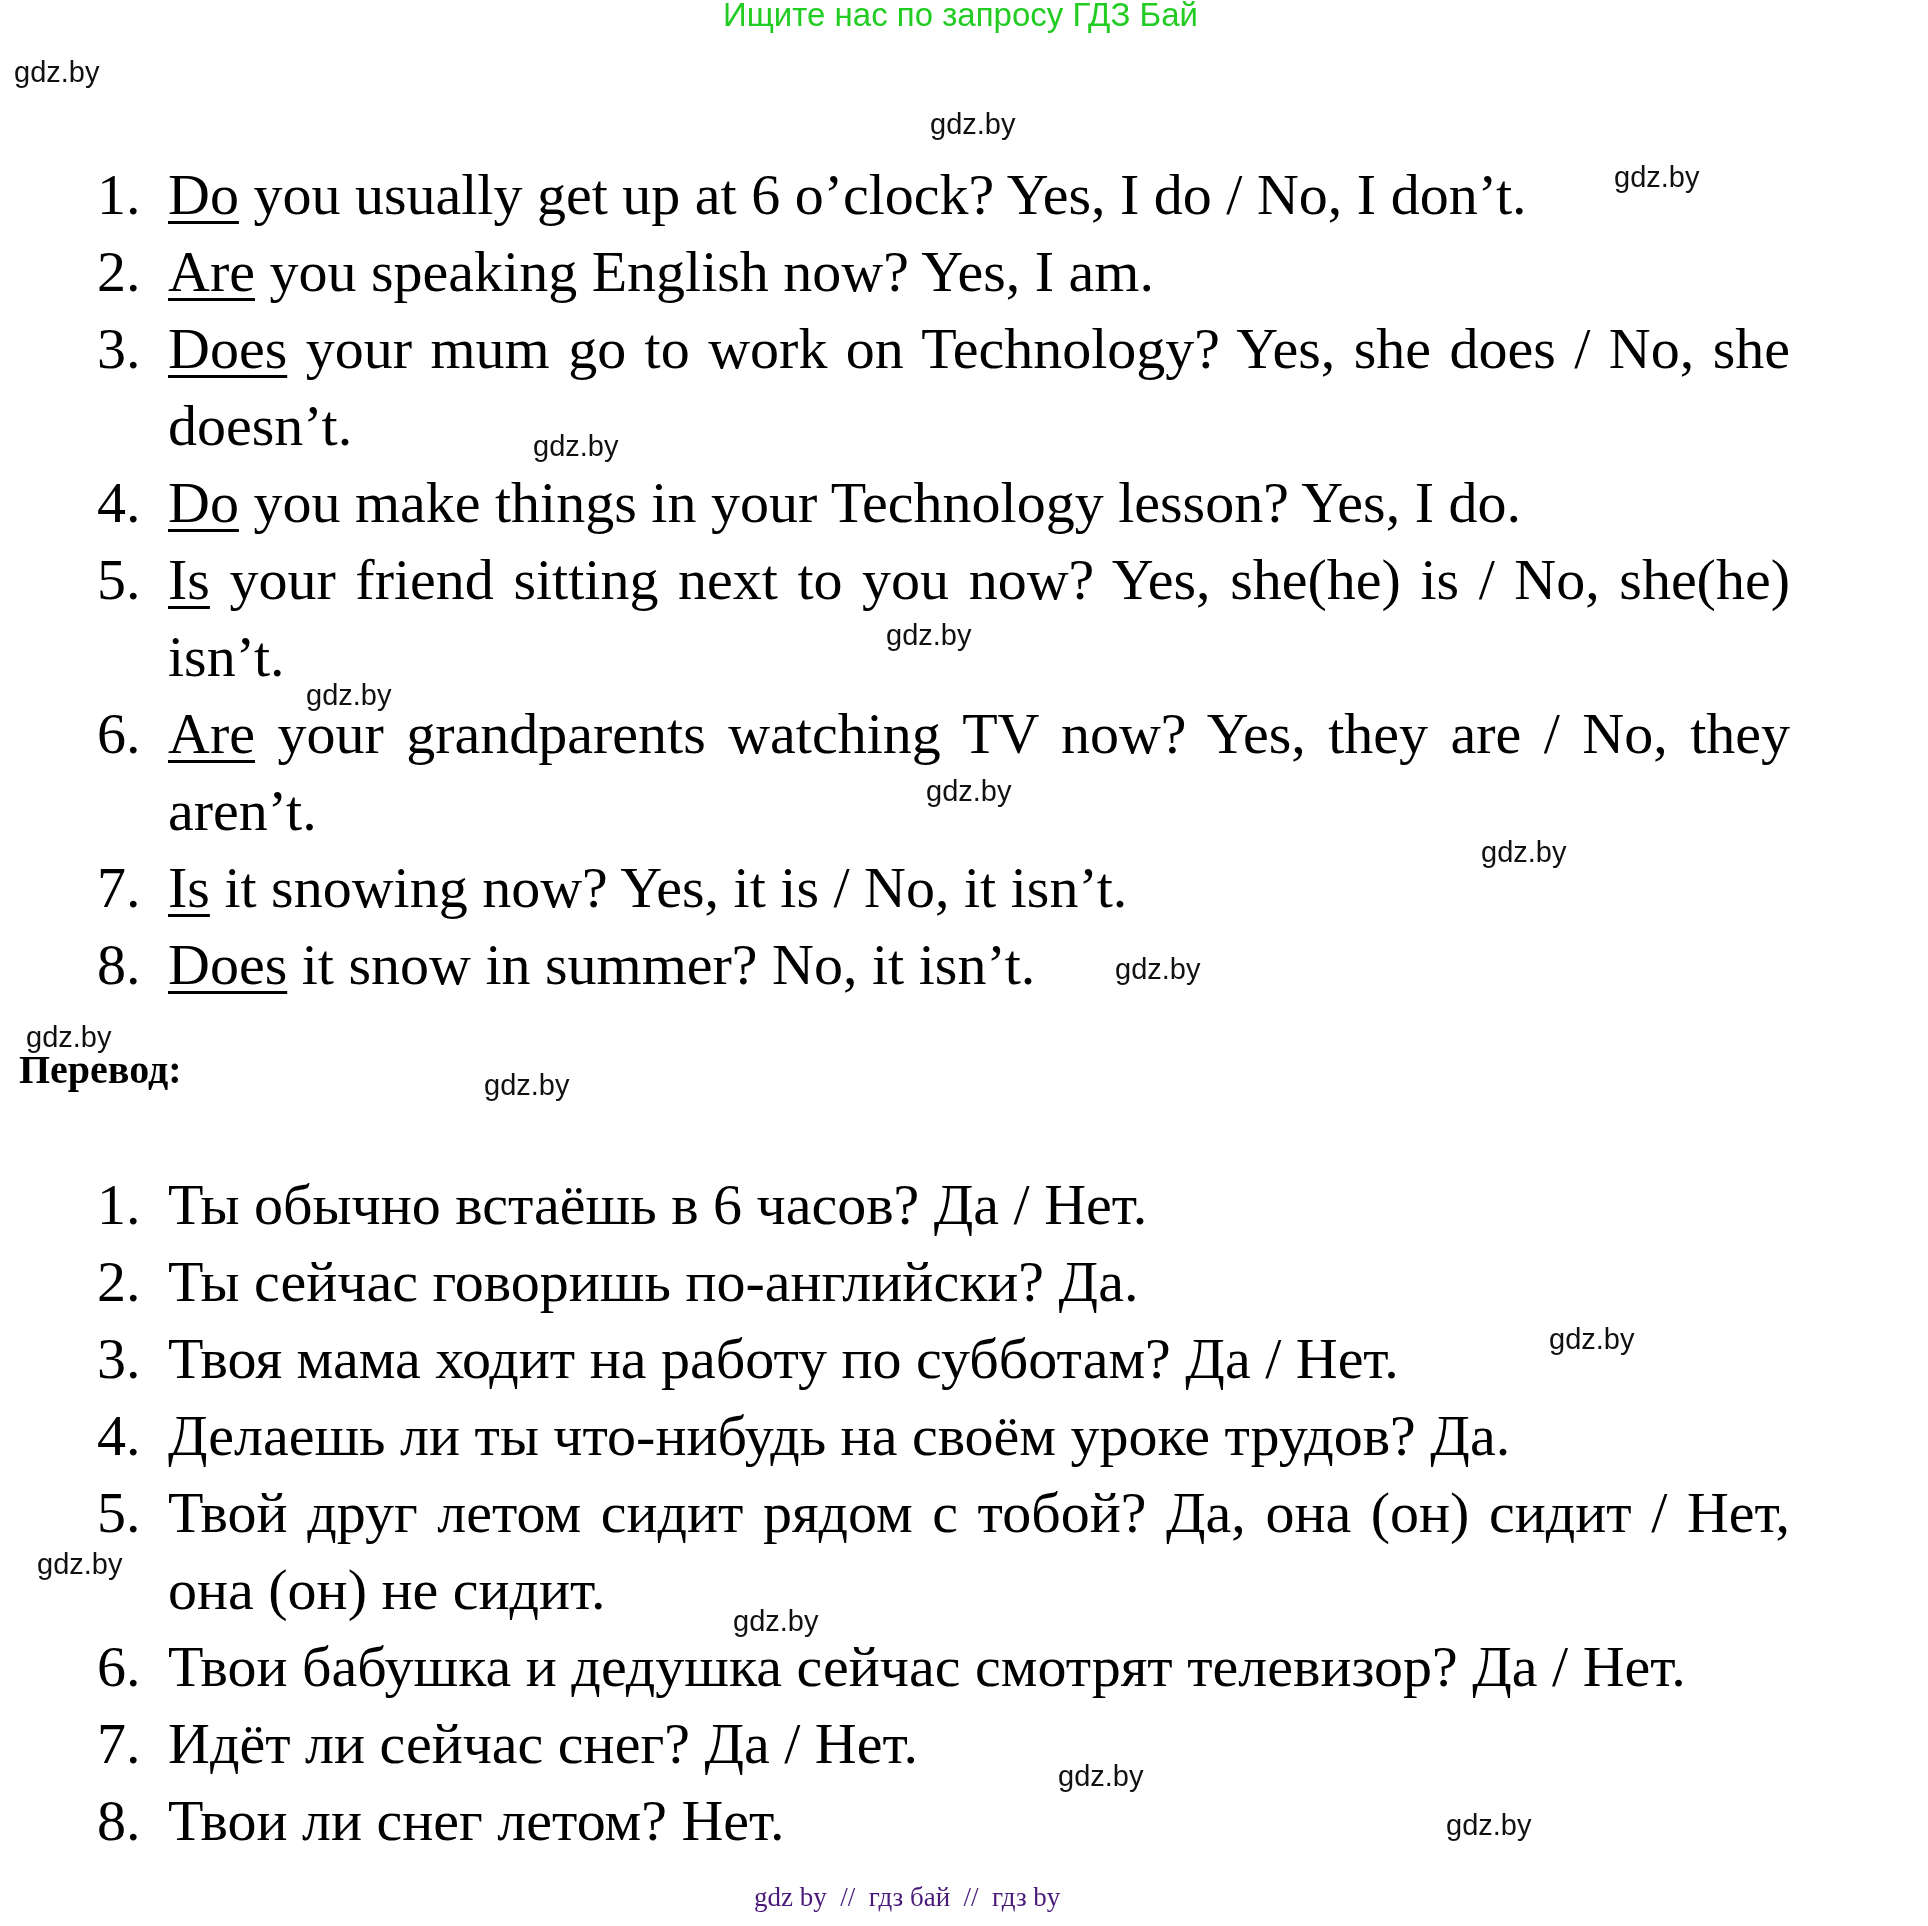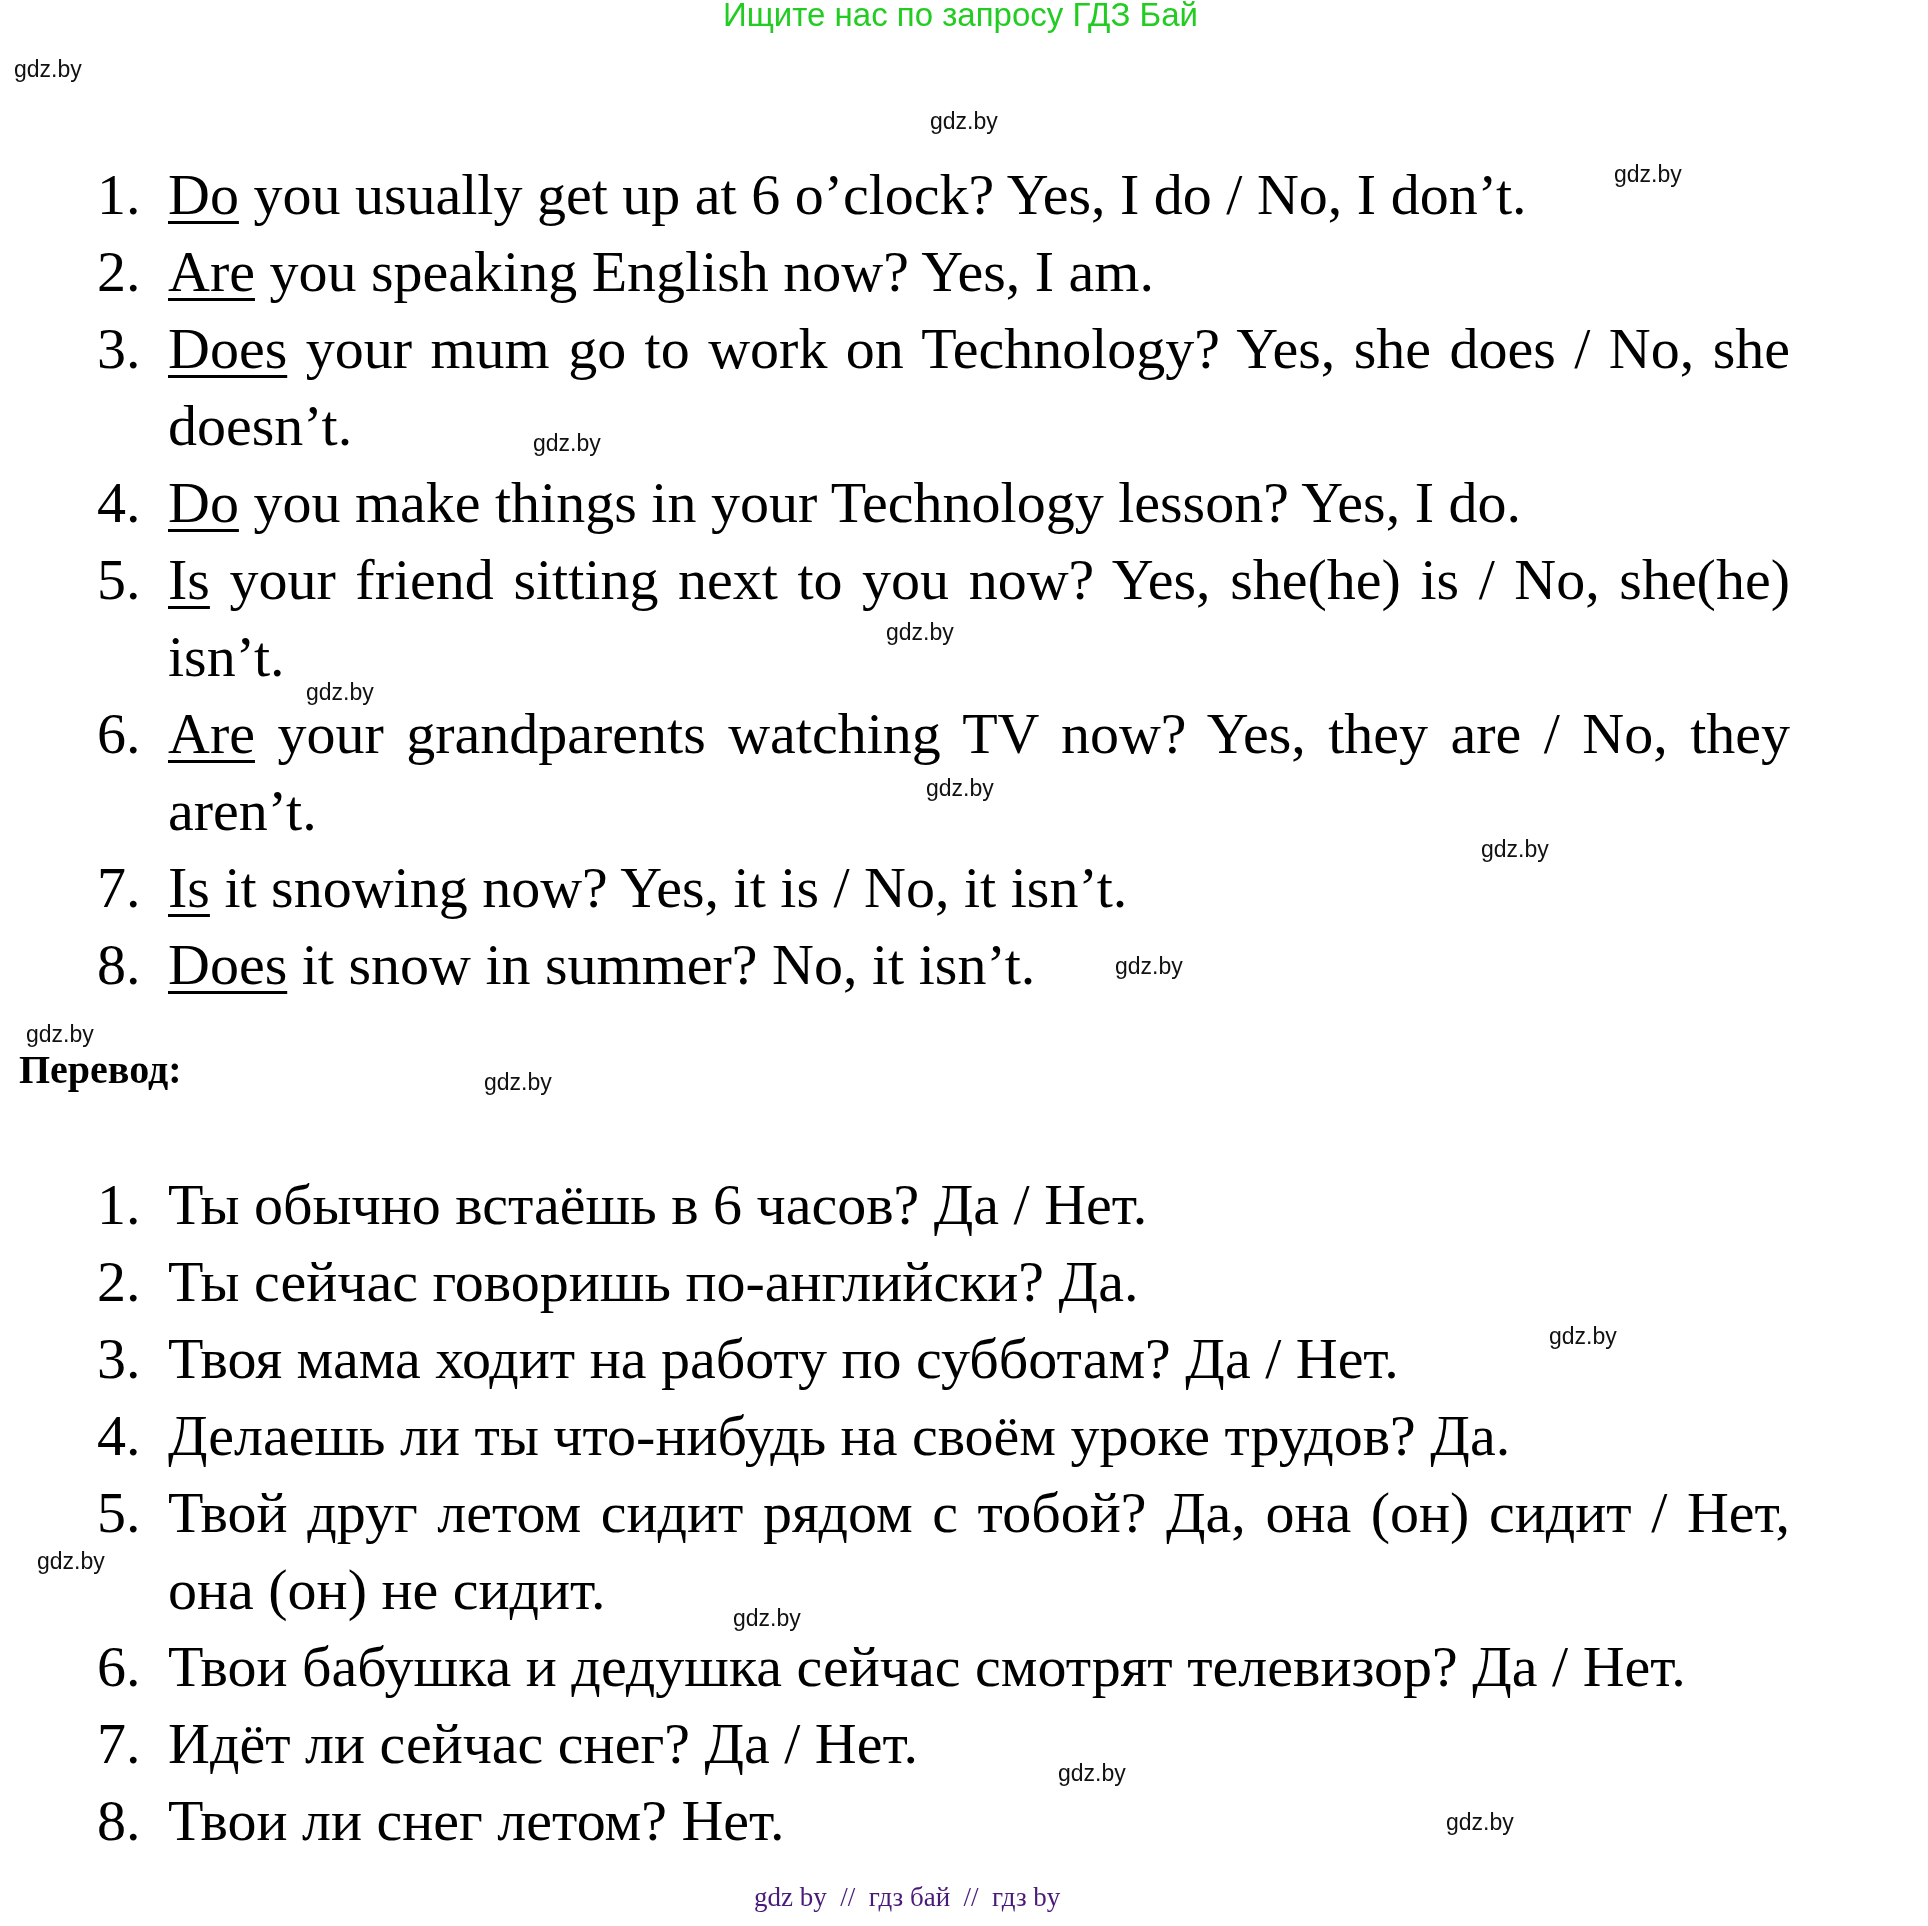--- a/index.html
+++ b/index.html
@@ -1,20 +1,20 @@
 <!DOCTYPE html>
 <html><head>
 <meta charset="utf-8">
 <style>
   html, body { margin: 0; padding: 0; background: #ffffff; }
   body { width: 1928px; height: 1926px; position: relative; overflow: hidden; }
   .abs { position: absolute; white-space: nowrap; }
   .header-note { font-family: "Liberation Sans", sans-serif; font-size: 33px; color: #22cc22; left: 723px; top: -4px; }
   .footer-note { font-family: Liberation Serif, serif; font-size: 27px; color: #4a1a7a; left: 754px; top: 1882px; white-space: pre; }
-  .wm { position: absolute; font-family: "Liberation Sans", sans-serif; font-size: 23px; color: #111111; white-space: nowrap; line-height: 1; }
+  .wm { position: absolute; font-family: "Liberation Sans", sans-serif; font-size: 29px; color: #111111; white-space: nowrap; line-height: 1; }
   .line { position: absolute; font-family: "Liberation Serif", serif; font-size: 58px; color: #000; line-height: 1; white-space: nowrap; }
   .num { position: absolute; left: 97px; }
   .txt { position: absolute; left: 168px; }
   .txt.just { width: 1622px; text-align: justify; text-align-last: justify; white-space: normal; }
   .ul { text-decoration: underline; text-decoration-thickness: 3px; text-underline-offset: 7px; }
   .heading { font-family: "Liberation Serif", serif; font-weight: bold; font-size: 40px; left: 19px; top: 1050px; line-height: 1; color: #000; }
 </style>
 </head>
 <body>
 

